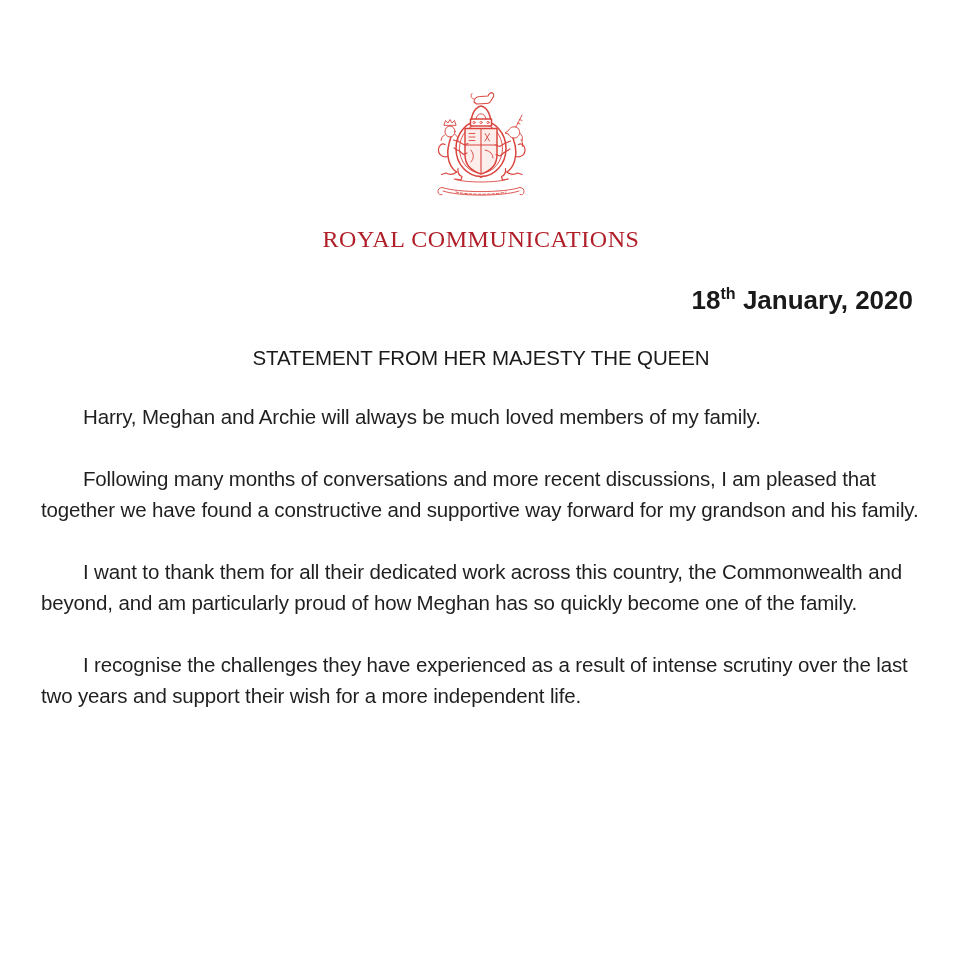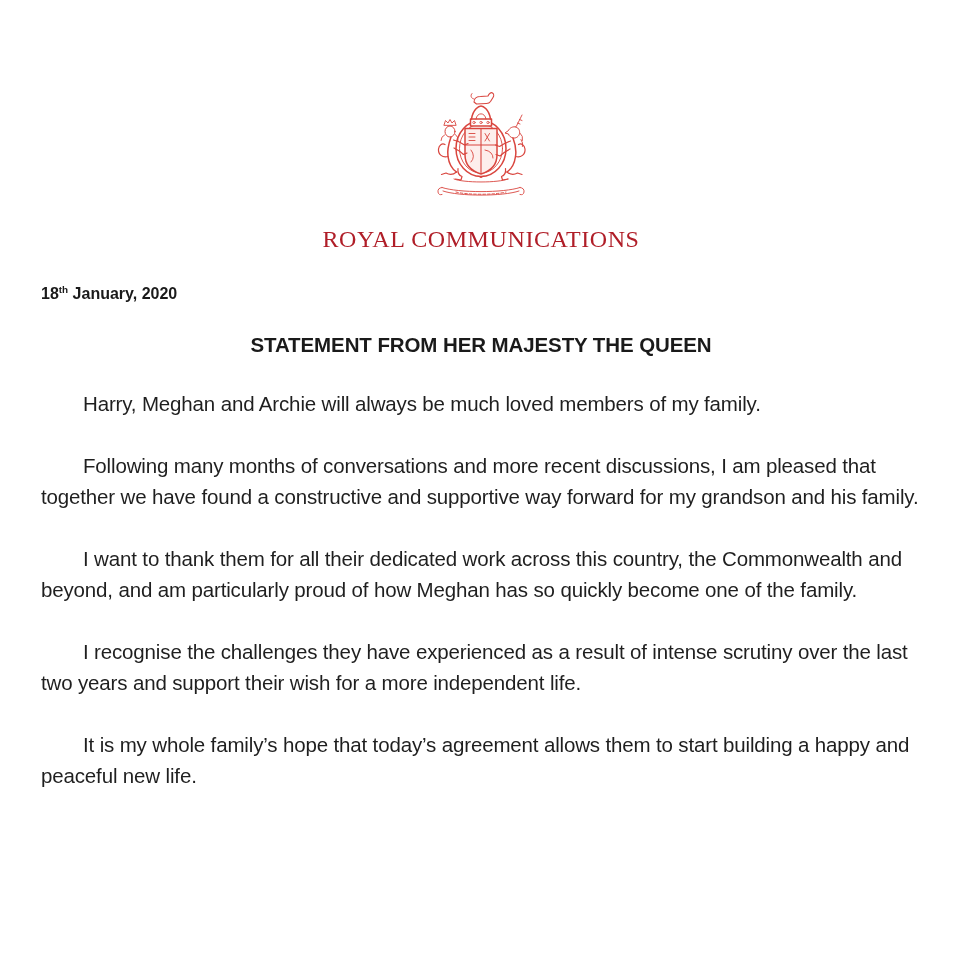--- a/index.html
+++ b/index.html
@@ -30,35 +30,36 @@
     margin-top: 16px;
     text-align: center;
     font-family: "Liberation Serif", serif;
     font-size: 24px;
     letter-spacing: 0.6px;
     color: #b01e28;
     font-weight: 500;
   }
   .date-line {
     margin-top: 32px;
+    text-align: right;
     padding-right: 8px;
-    font-size: 16px;
+    font-size: 26px;
     font-weight: bold;
     color: #1a1a1a;
   }
   .date-line sup {
     font-size: 0.62em;
     vertical-align: super;
     line-height: 0;
   }
   .statement-heading {
     margin-top: 30px;
     text-align: center;
     font-size: 20.5px;
-    font-weight: bold;
+    font-weight: normal;
     letter-spacing: -0.1px;
     color: #1a1a1a;
   }
   .body-text {
     margin-top: 9px;
     color: #1f1f1f;
   }
   .body-text p {
     font-size: 20.5px;
     line-height: 31px;
@@ -128,16 +129,15 @@
 
   <div class="date-line"><span>18</span><sup>th</sup><span> January, 2020</span></div>
 
   <div class="statement-heading">STATEMENT FROM HER MAJESTY THE QUEEN</div>
 
   <div class="body-text">
     <p>Harry, Meghan and Archie will always be much loved members of my family.</p>
     <p>Following many months of conversations and more recent discussions, I am pleased that together we have found a constructive and supportive way forward for my grandson and his family.</p>
     <p>I want to thank them for all their dedicated work across this country, the Commonwealth and beyond, and am particularly proud of how Meghan has so quickly become one of the family.</p>
     <p>I recognise the challenges they have experienced as a result of intense scrutiny over the last two years and support their wish for a more independent life.</p>
-    <p>It is my whole family’s hope that today’s agreement allows them to start building a happy and peaceful new life.</p>
   </div>
 
 </div>
 
 </body></html>

